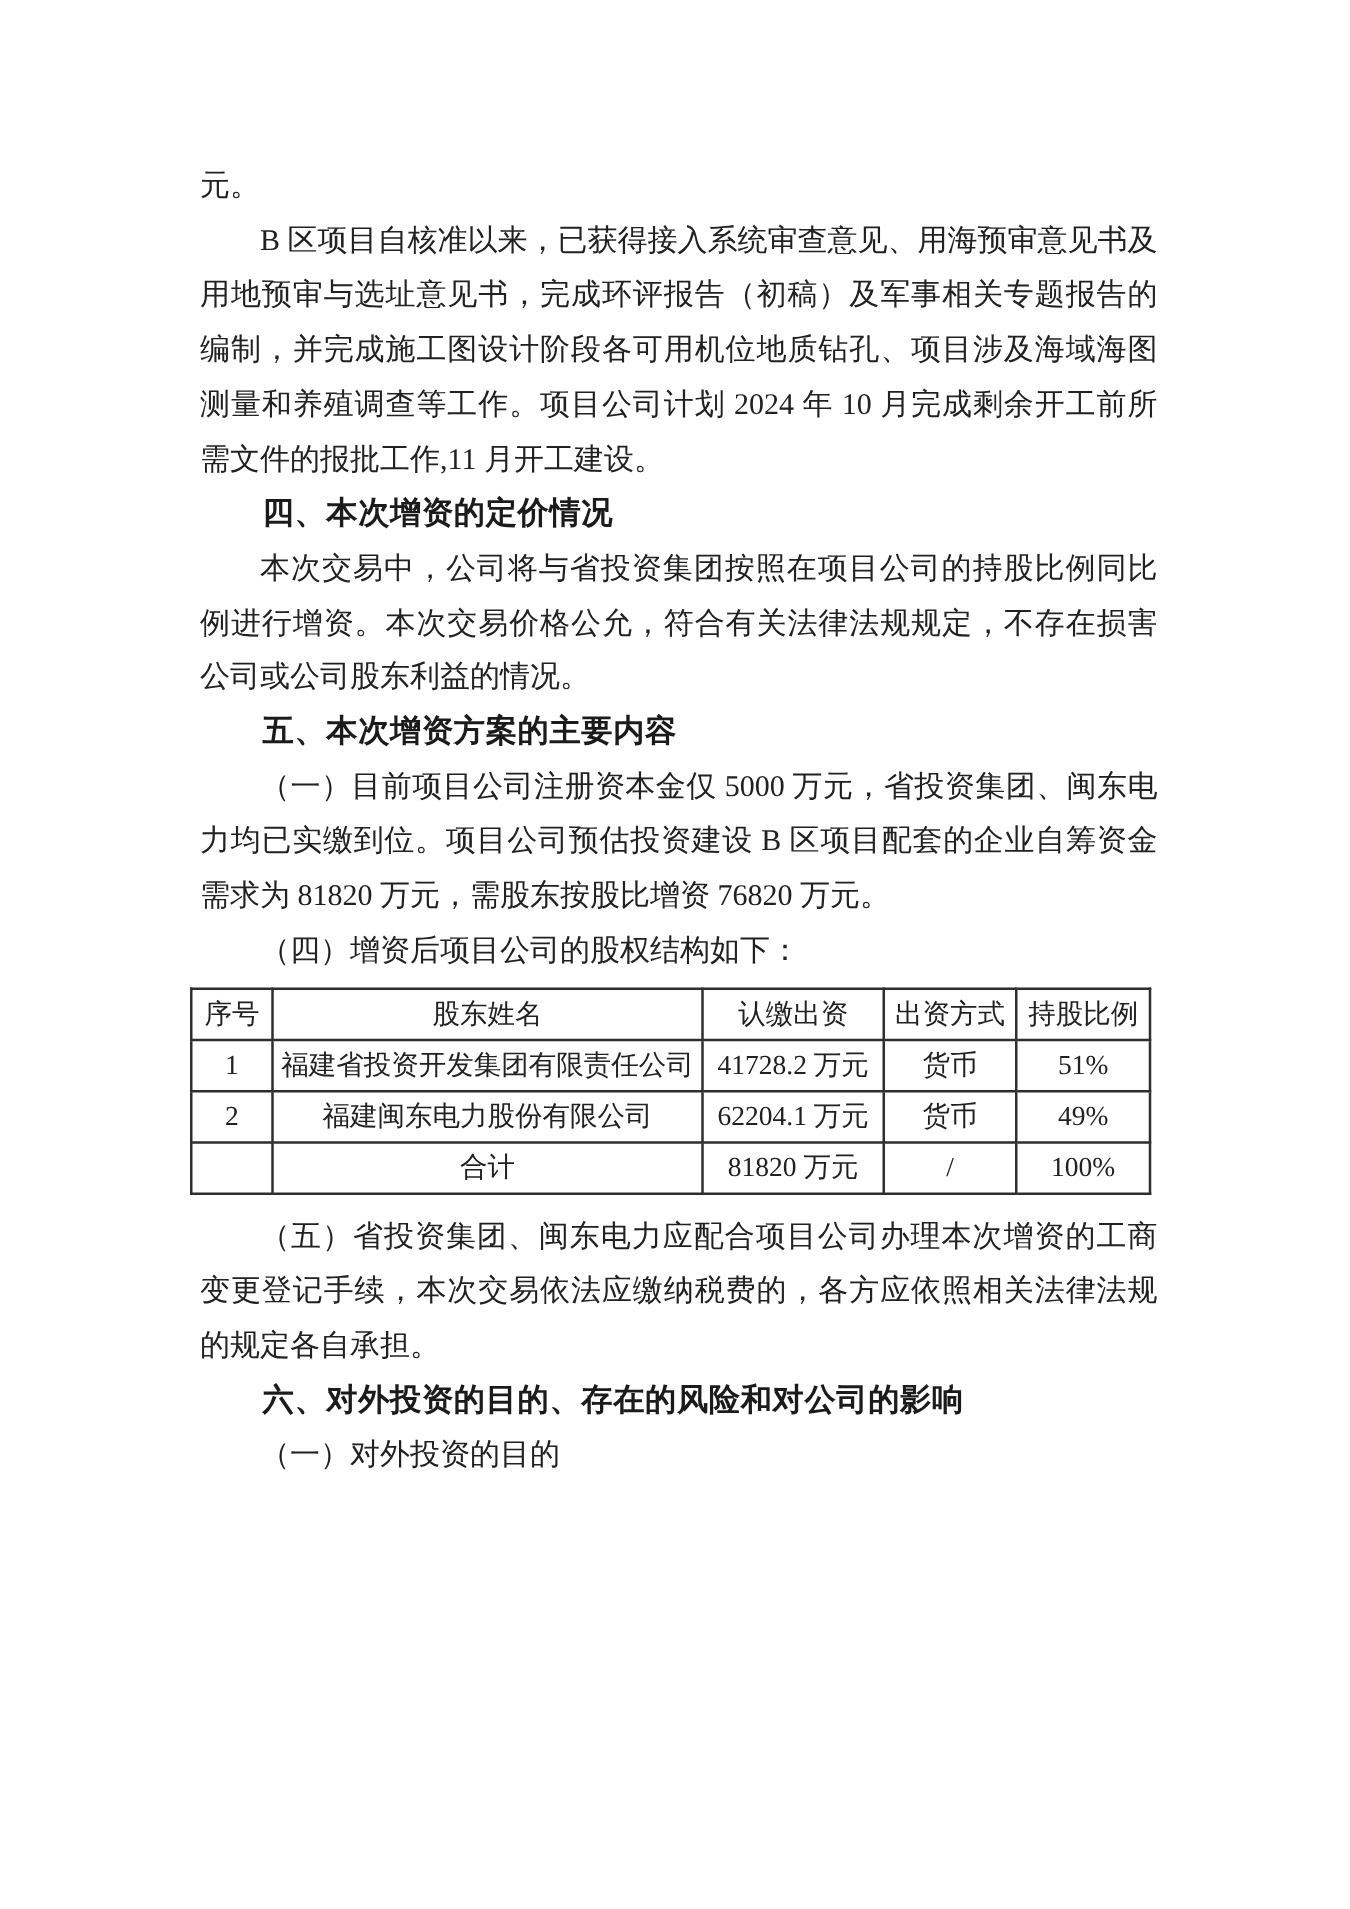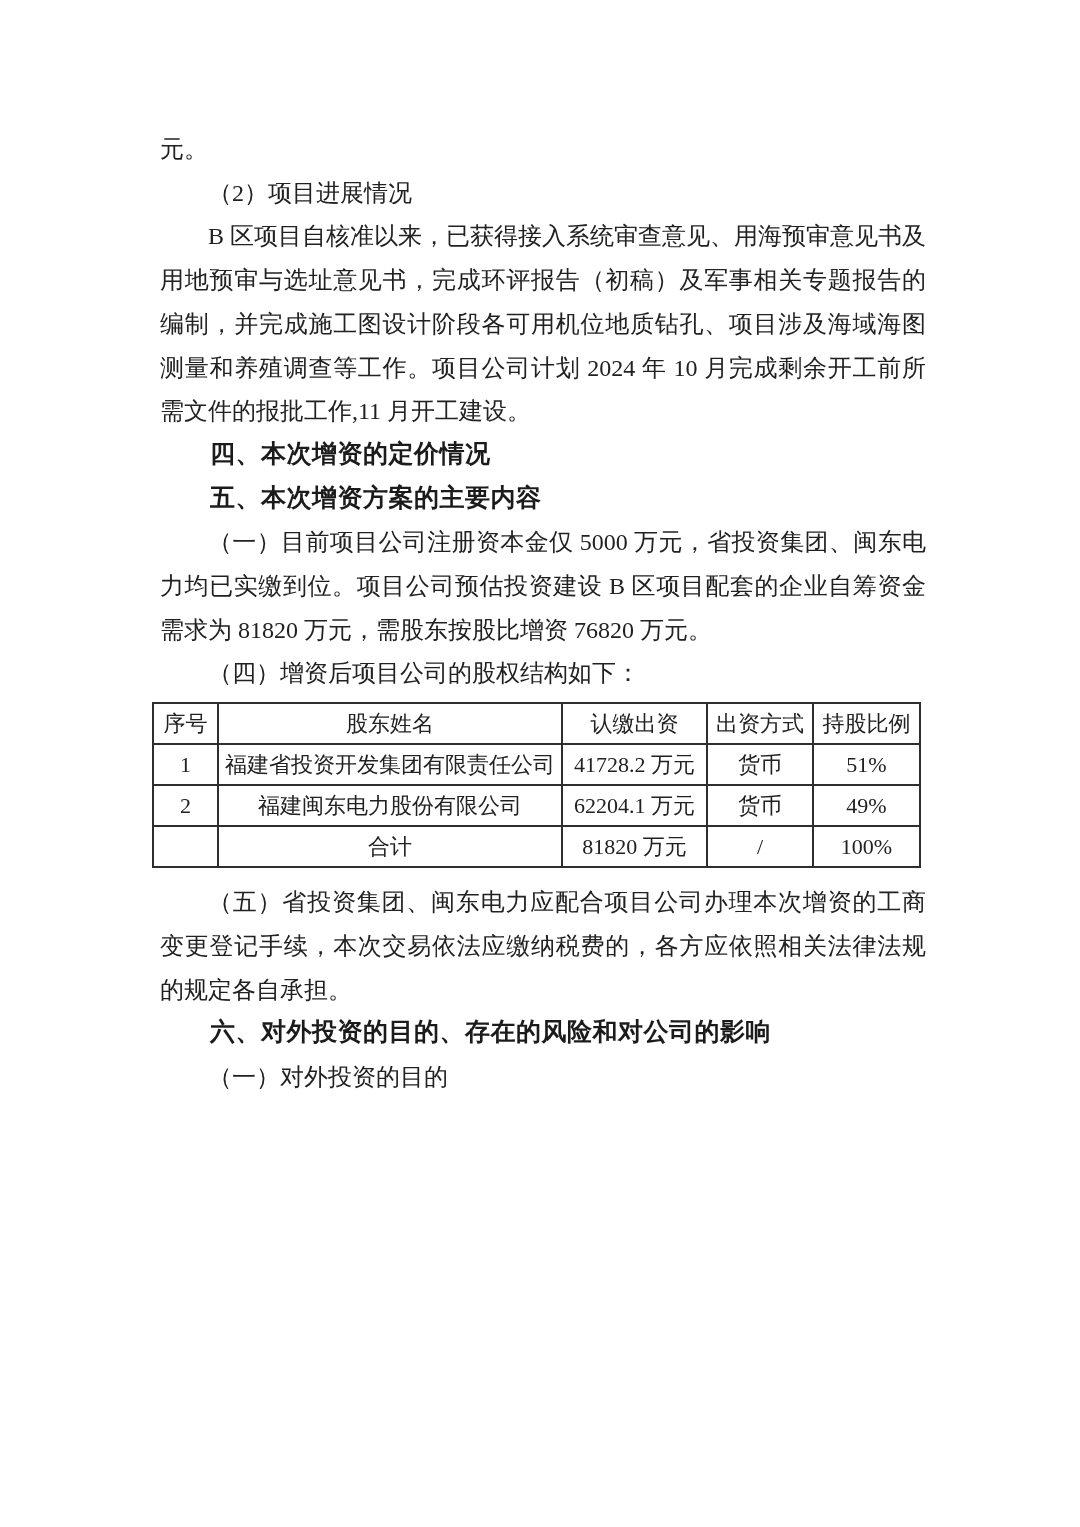--- a/index.html
+++ b/index.html
@@ -66,26 +66,26 @@
   .col-mode  { width: 106px; }
   .col-ratio { width: 107px; }
 </style>
 </head>
 <body>
 
 <div class="page">
 
   <p class="para no-indent">元。</p>
 
-  <p class="para">（2）项目进展情况</p>
 
   <p class="para">B 区项目自核准以来，已获得接入系统审查意见、用海预审意见书及用地预审与选址意见书，完成环评报告（初稿）及军事相关专题报告的编制，并完成施工图设计阶段各可用机位地质钻孔、项目涉及海域海图测量和养殖调查等工作。项目公司计划 2024 年 10 月完成剩余开工前所需文件的报批工作,11 月开工建设。</p>
 
   <p class="heading">四、本次增资的定价情况</p>
 
+  <p class="para">本次交易中，公司将与省投资集团按照在项目公司的持股比例同比例进行增资。本次交易价格公允，符合有关法律法规规定，不存在损害公司或公司股东利益的情况。</p>
 
   <p class="heading">五、本次增资方案的主要内容</p>
 
   <p class="para">（一）目前项目公司注册资本金仅 5000 万元，省投资集团、闽东电力均已实缴到位。项目公司预估投资建设 B 区项目配套的企业自筹资金需求为 81820 万元，需股东按股比增资 76820 万元。</p>
 
 
 
   <p class="para">（四）增资后项目公司的股权结构如下：</p>
 
   <table class="equity">

